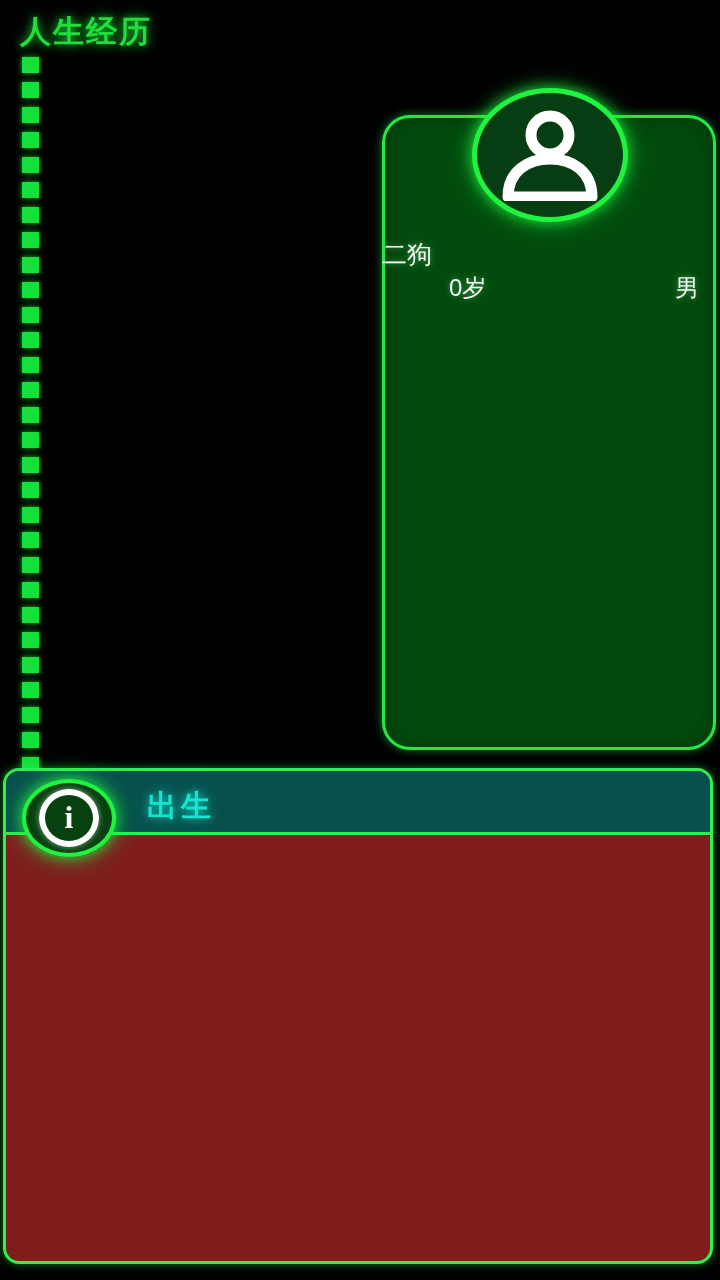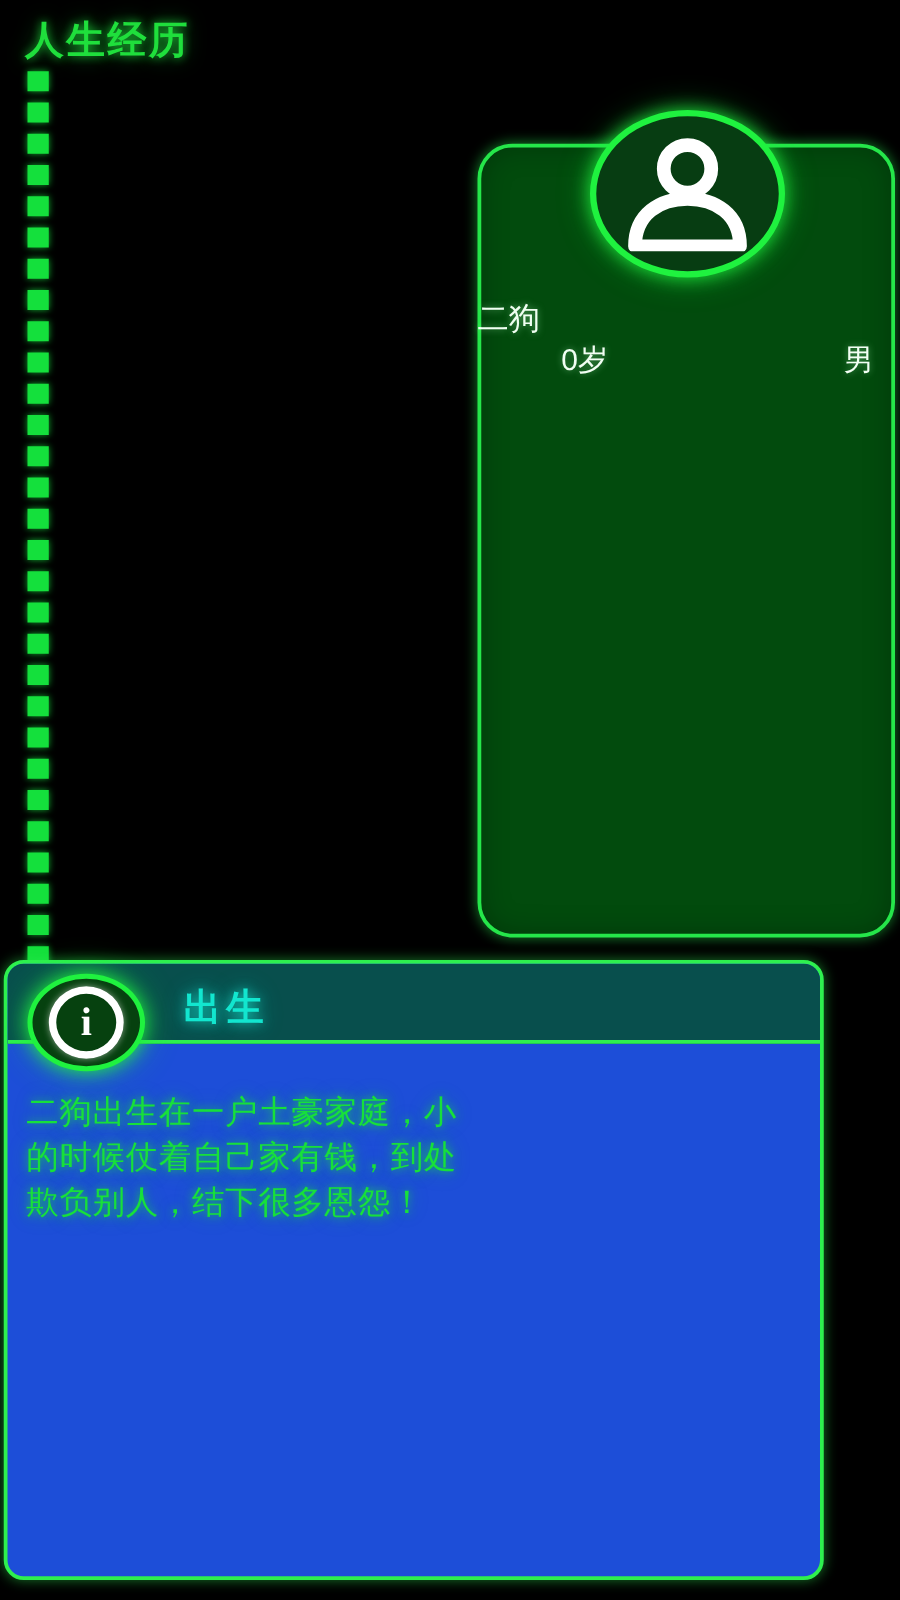--- a/index.html
+++ b/index.html
@@ -98,23 +98,23 @@
     color: #f2fff4;
     text-shadow: 0 0 6px rgba(180,255,190,0.45);
     margin-left: 19px;
   }
 
   
   #event-panel {
     position: absolute;
     left: 3px;
     top: 768px;
-    width: 656px;
+    width: 710px;
     height: 496px;
-    background: #1d4ed8;
+    background: #7f1d1d;
     border: 3px solid #2ef04f;
     border-radius: 16px;
     box-shadow: 0 0 10px rgba(46,240,79,0.5);
     overflow: hidden;
     padding-left: 16px;
   }
 
   #event-header {
     position: absolute;
     left: 0;
@@ -253,21 +253,20 @@
   <span>0岁</span>
   <span>男</span>
 </div>
 
 <div id="event-panel">
 
   <div id="event-header"></div>
 
   <div id="event-title">出生</div>
 
-  <div id="event-text">二狗出生在一户土豪家庭，小的时候仗着自己家有钱，到处欺负别人，结下很多恩怨！</div>
 
 </div>
 
 <div id="info-icon">
   <span class="ring">
     <span class="glyph">i</span>
   </span>
 </div>
 
 </body></html>

